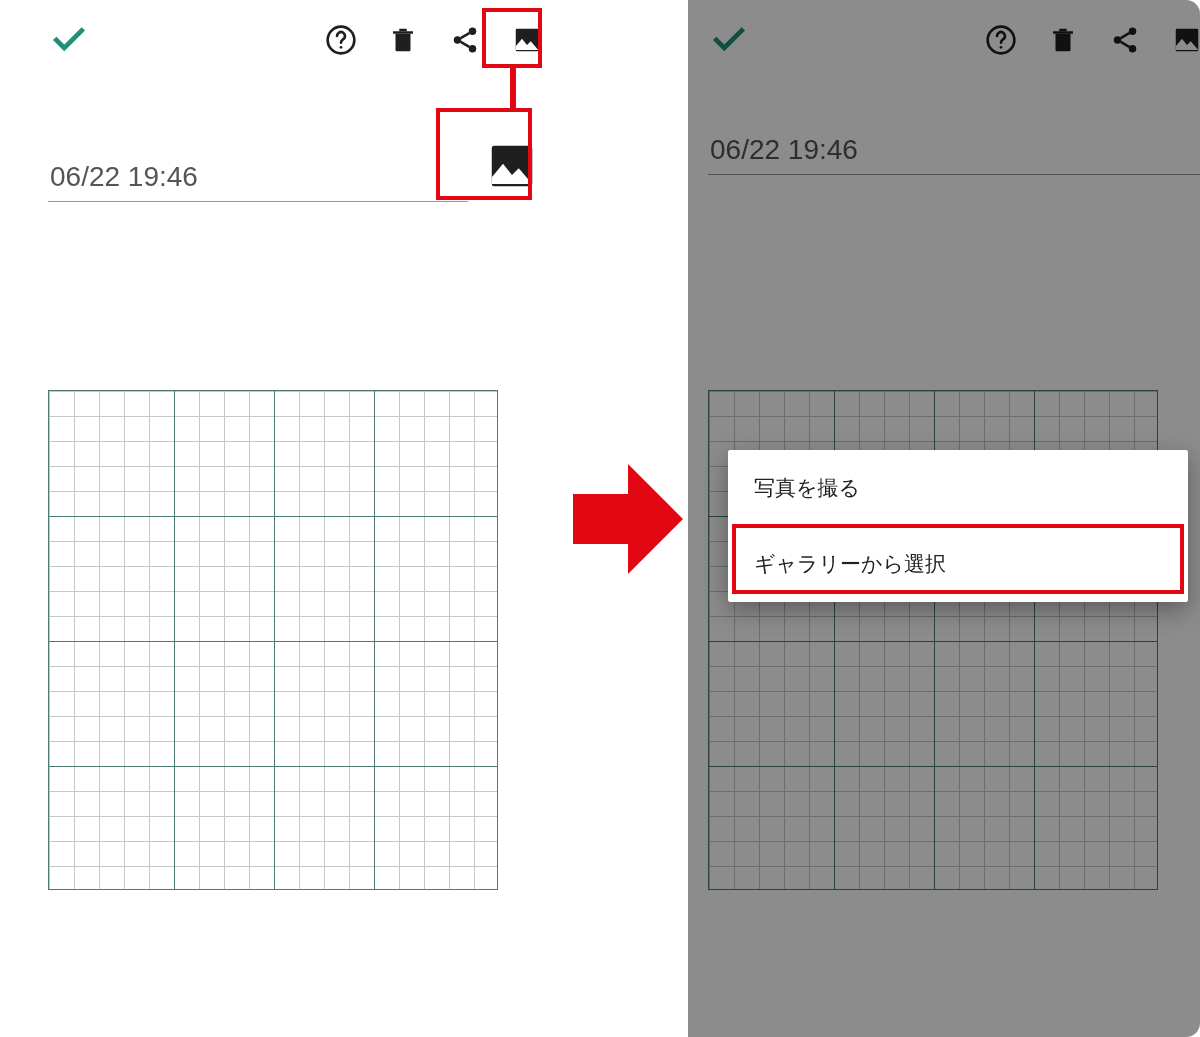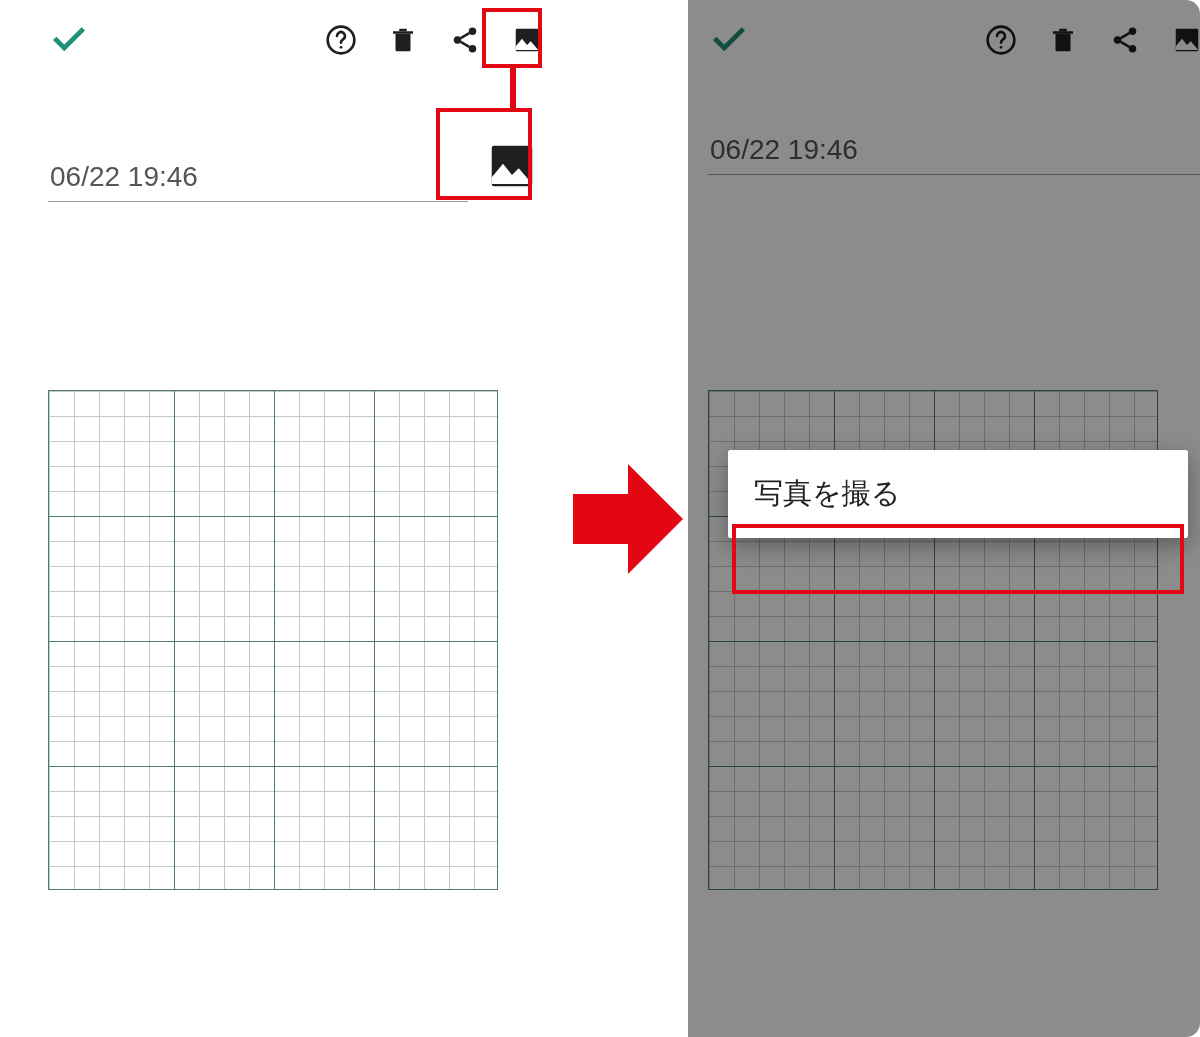--- a/index.html
+++ b/index.html
@@ -109,21 +109,21 @@
       left: 40px;
       right: 40px;
       top: 450px;
       background: #fff;
       border-radius: 3px;
       box-shadow: 0 8px 24px rgba(0,0,0,0.35);
       overflow: hidden;
     }
     .dialog-item {
       padding: 24px 26px;
-      font-size: 29px;
+      font-size: 21px;
       color: #222;
       cursor: pointer;
       background: #fff;
     }
     
     .hl {
       position: absolute;
       border: 4px solid #e30613;
       pointer-events: none;
     }
@@ -262,18 +262,19 @@
         <div class="grid-major-h" style="top:125px"></div>
         <div class="grid-major-h" style="top:250px"></div>
         <div class="grid-major-h" style="top:375px"></div>
       </div>
     </div>
 
     <div class="dimmer"></div>
 
     <div class="dialog">
       <div class="dialog-item">写真を撮る</div>
+      <div class="dialog-item">ギャラリーから選択</div>
     </div>
 
     <div class="hl" style="left:44px; right:44px; top:524px; height:70px;"></div>
   </div>
 
 </div>
 
 </body></html>

